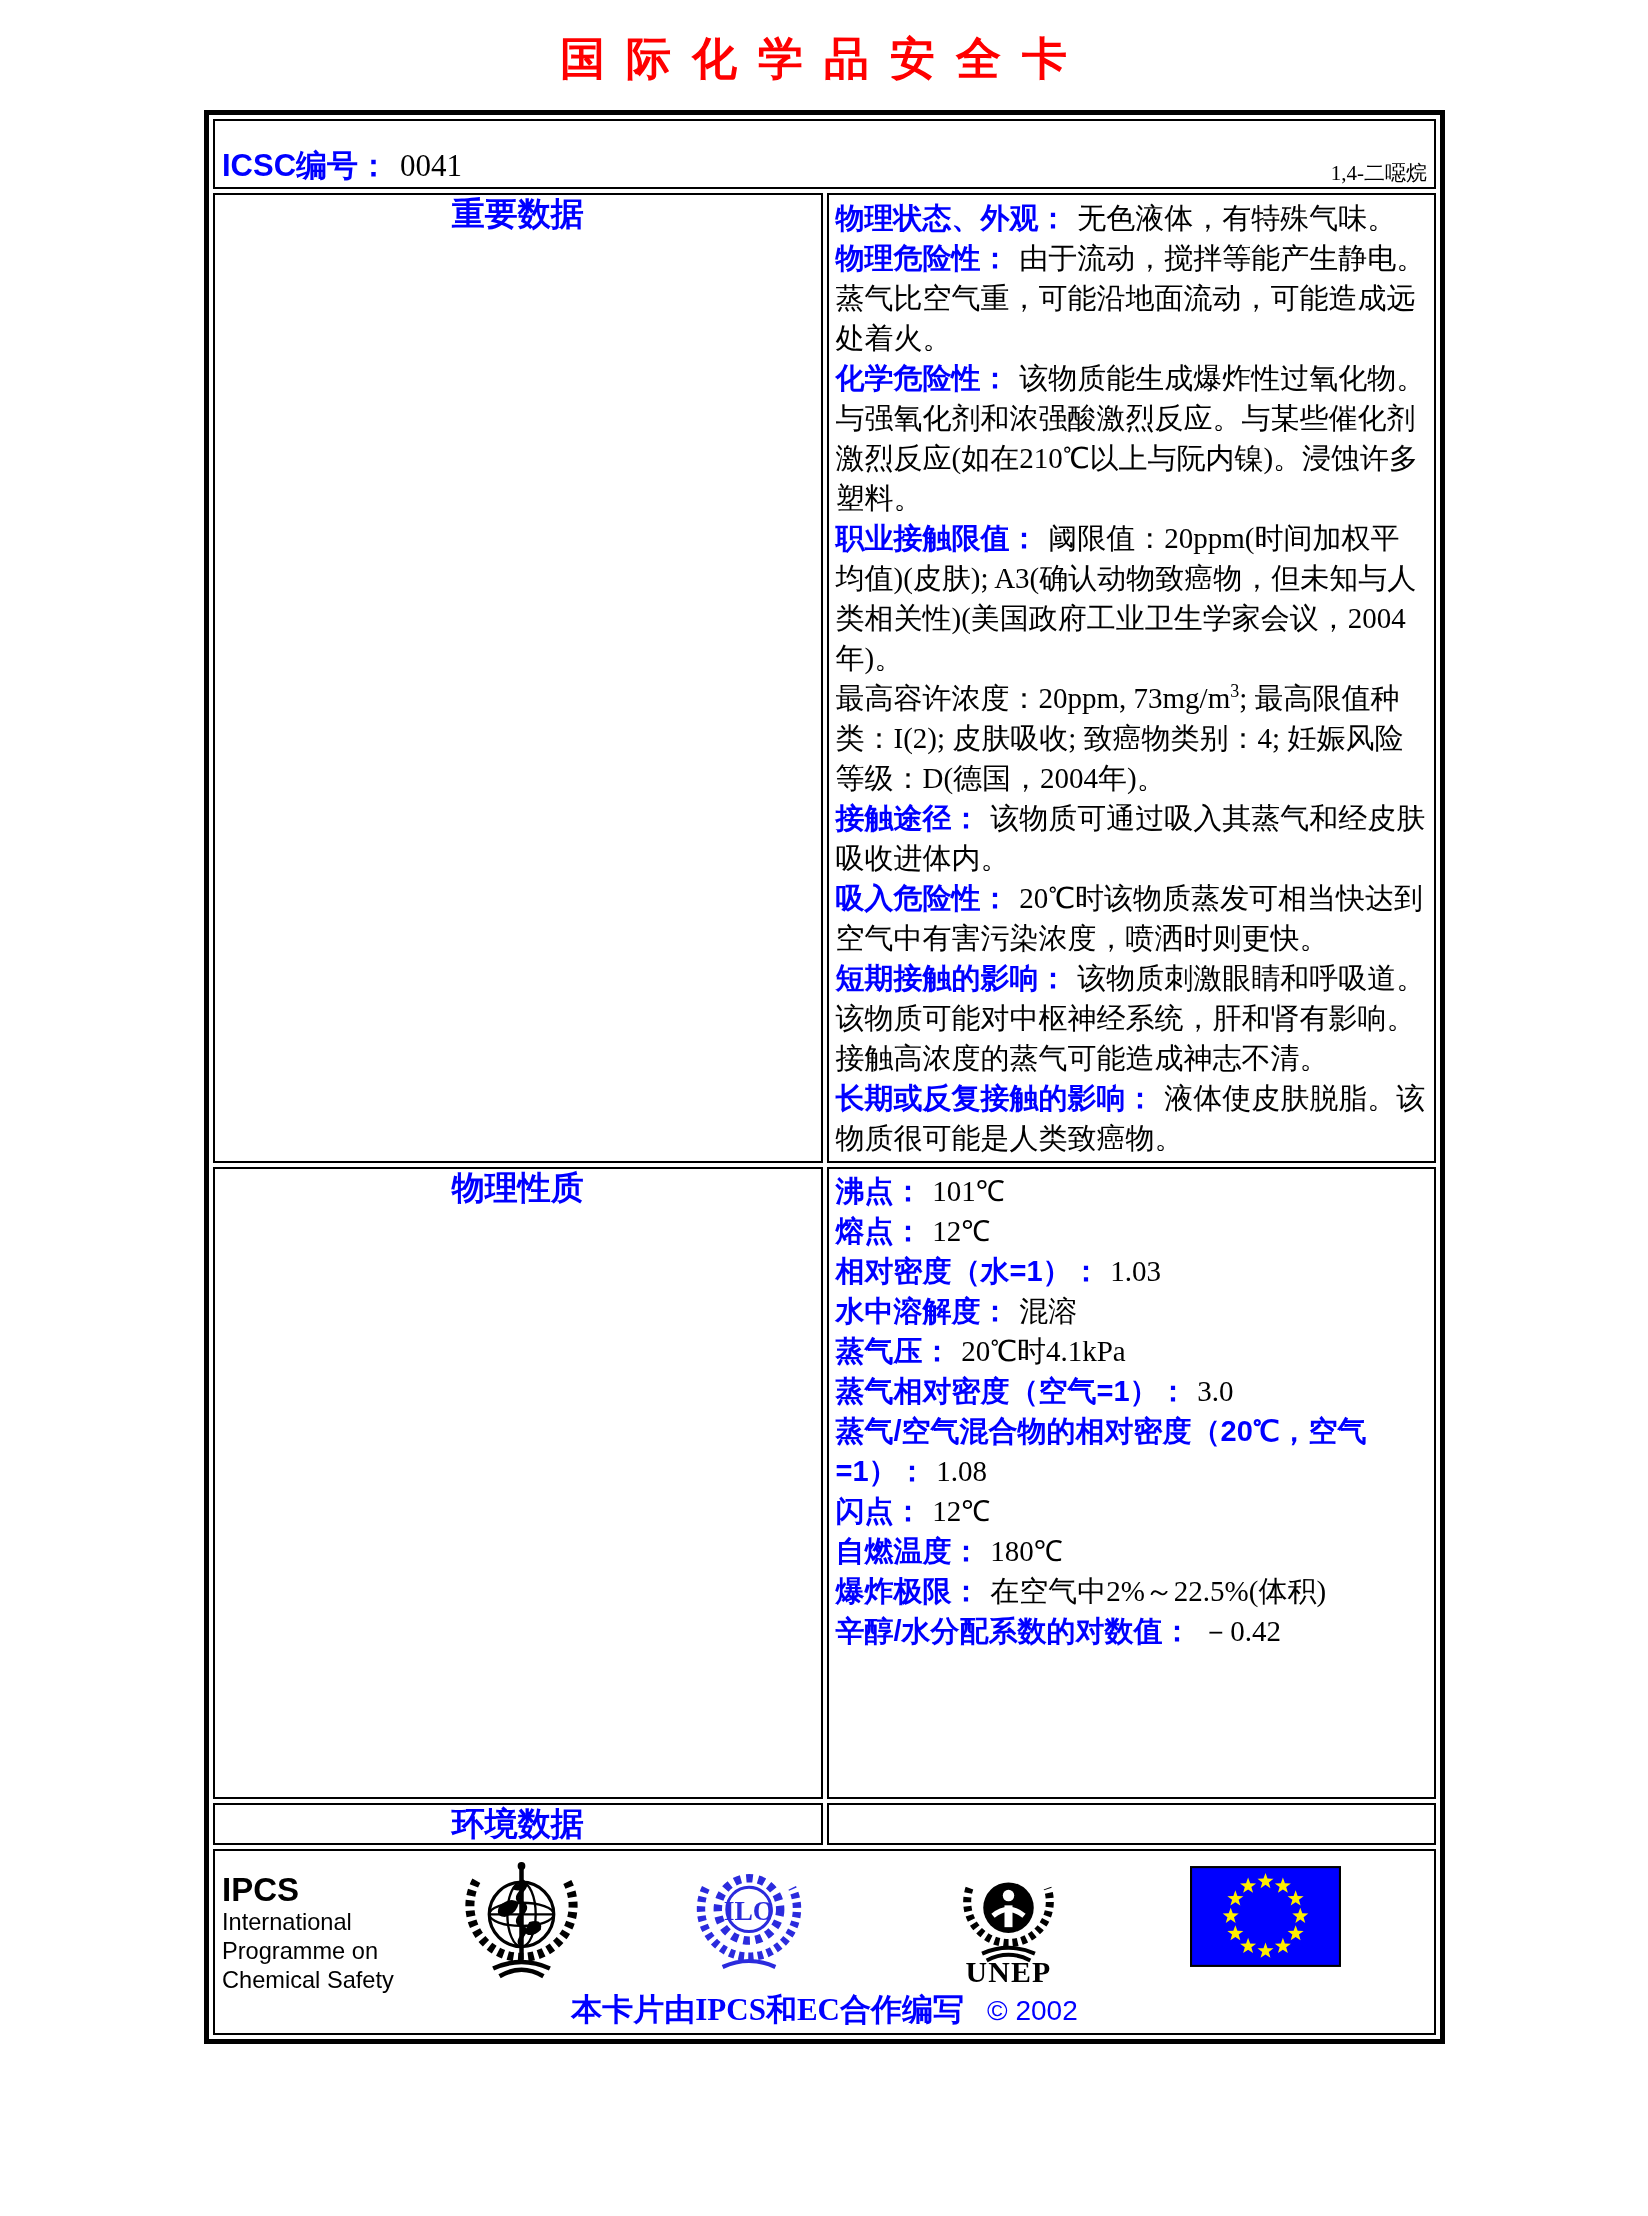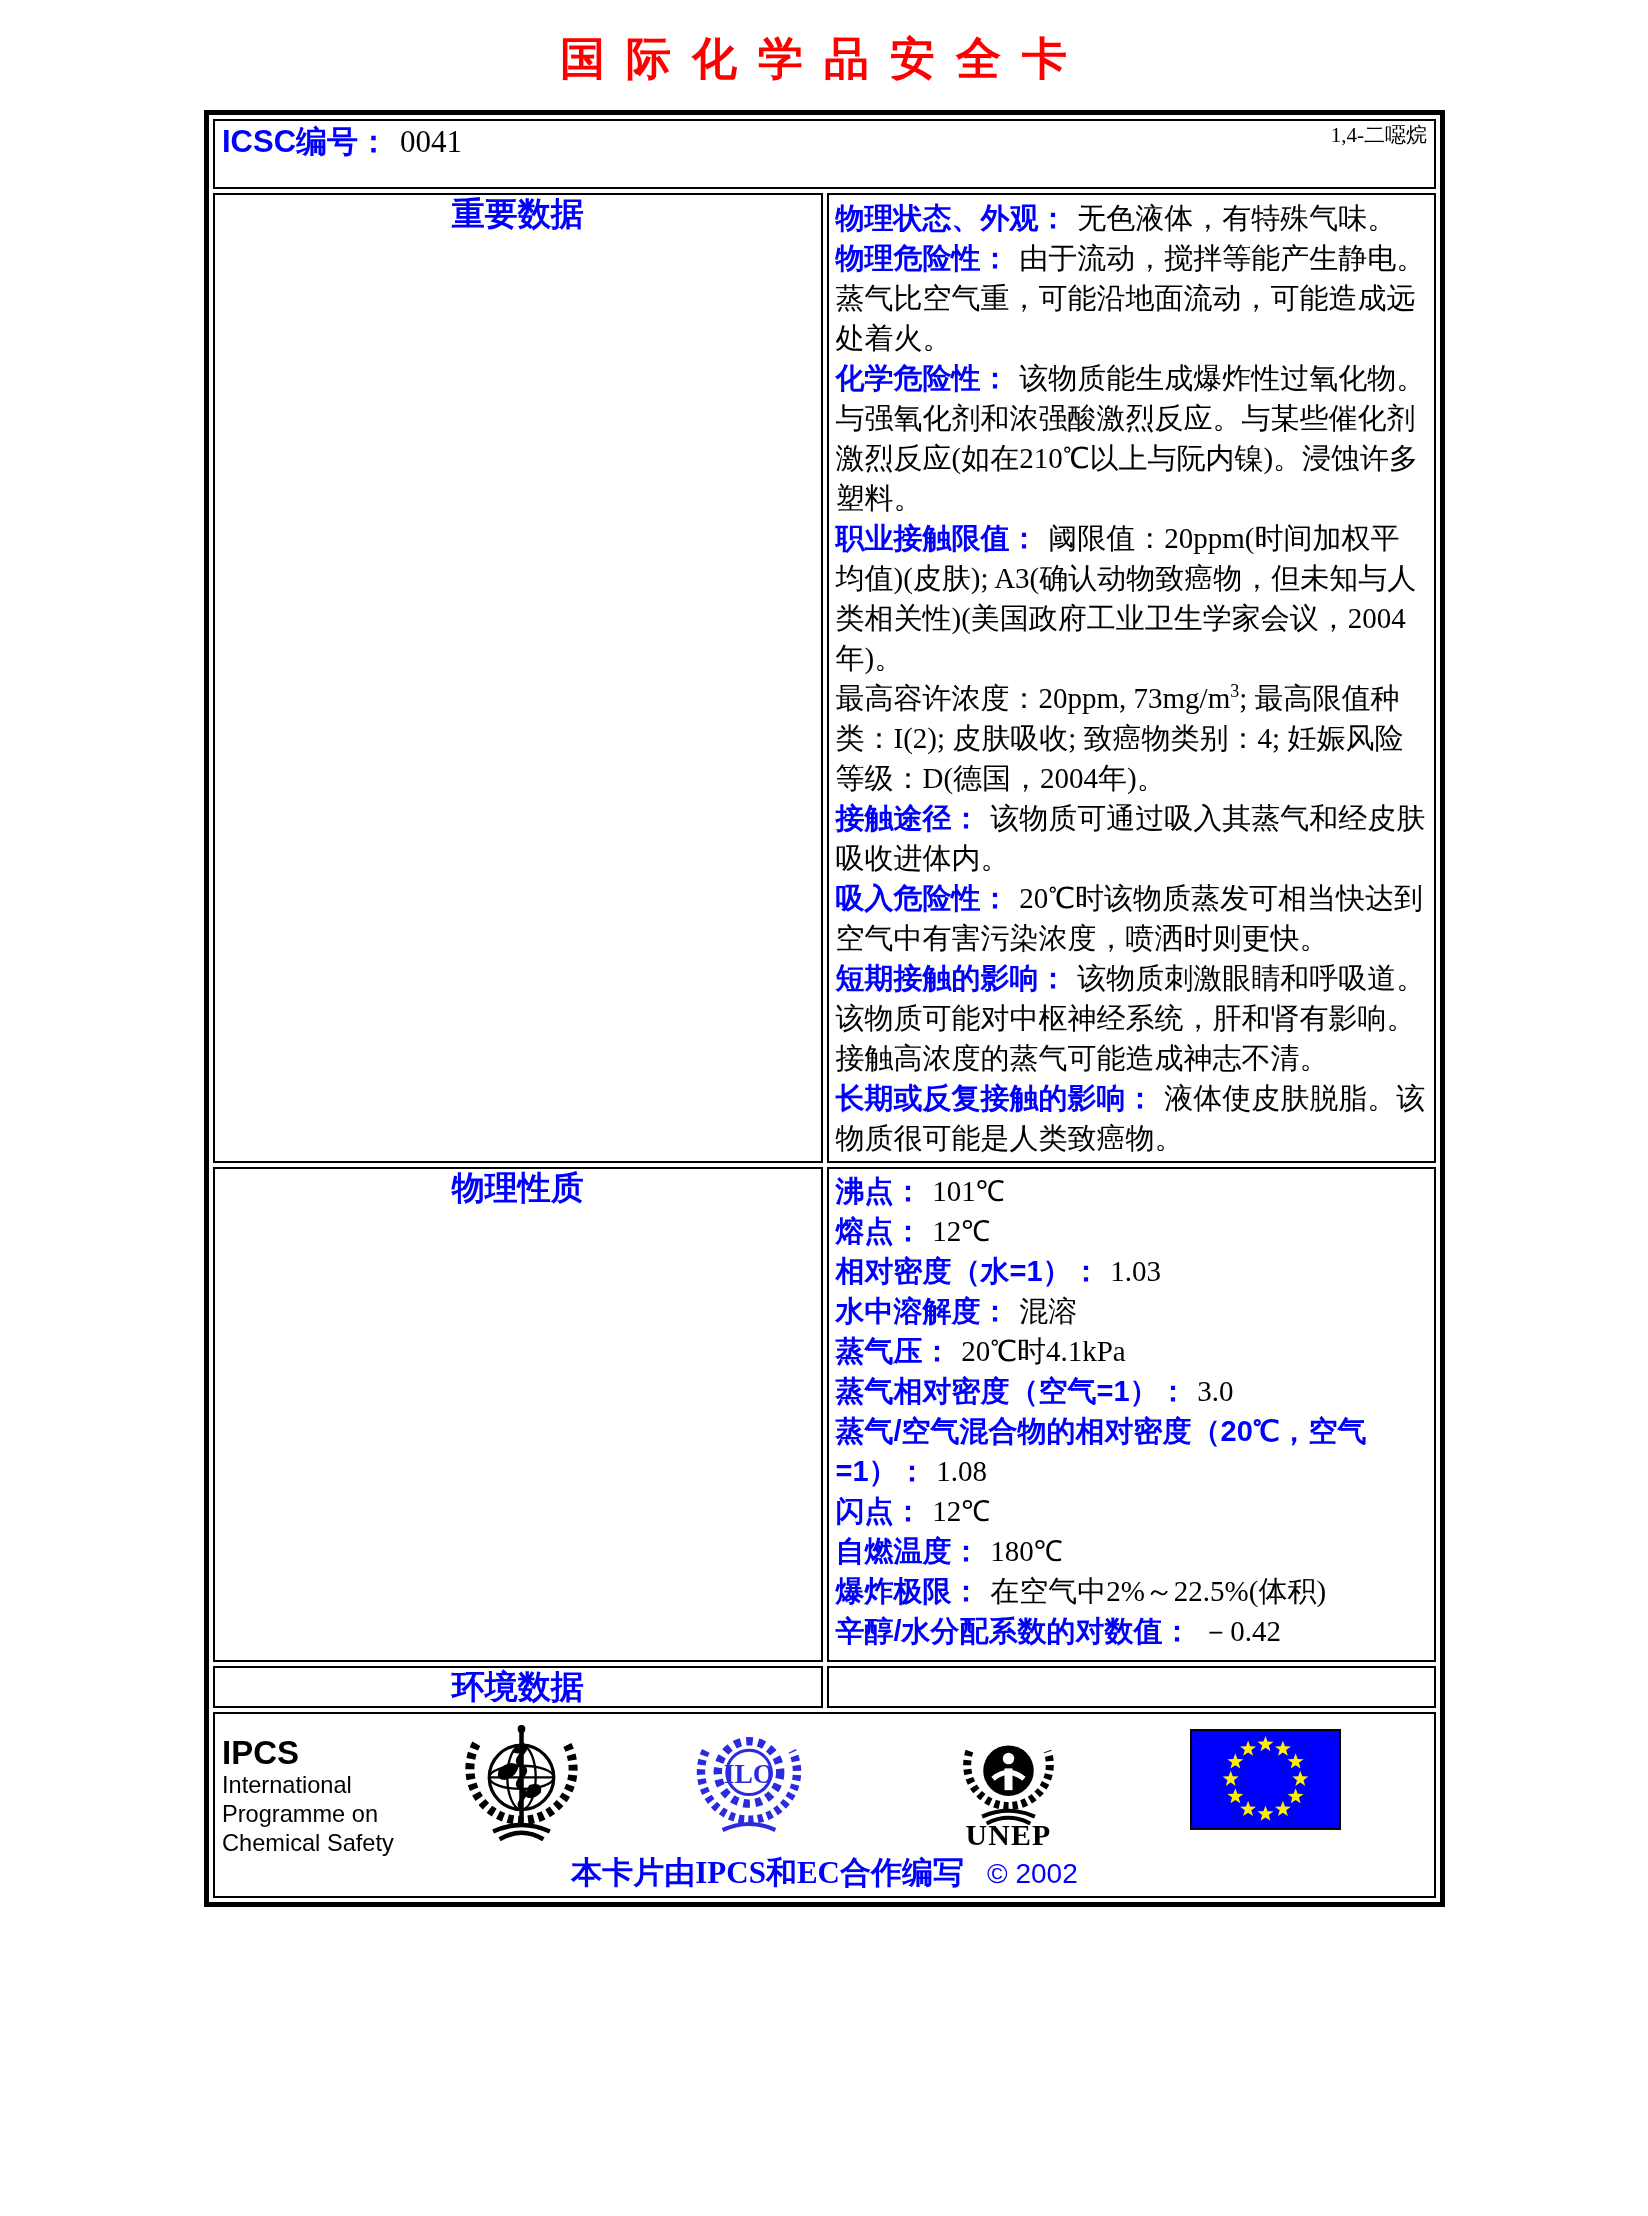--- a/index.html
+++ b/index.html
@@ -26,28 +26,28 @@
     border:5.6px solid #000;border-spacing:4.2px;border-collapse:separate;background:#fff;
     table-layout:fixed;
   }
   table.icsc td{border:2.1px solid #000;vertical-align:top;background:#fff;}
   td.label-cell{
     width:171px;text-align:center;vertical-align:middle;
     color:var(--accent_blue);font-weight:bold;font-size:33px;
     font-family:"Liberation Sans", sans-serif;line-height:1.15;
   }
   td.content-cell{padding:2.8px 7px;font-size:29px;line-height:40px;}
-  .hdr-flex{display:flex;justify-content:space-between;align-items:flex-start;height:100%;padding:0 7px;}
+  .hdr-flex{display:flex;justify-content:space-between;align-items:flex-end;height:100%;padding:0 7px;}
   .hdr-left{display:flex;align-items:center;}
   .hdr-label{color:var(--accent_blue);font-weight:bold;font-size:31px;font-family:"Liberation Sans", sans-serif;margin-right:11px;}
   .hdr-number{font-size:31px;}
   .hdr-chem{font-size:21px;}
   tr.r-hdr td{height:70px;vertical-align:middle;}
   tr.r-imp td{height:727px;}
-  tr.r-phys td{height:495px;}
+  tr.r-phys td{height:632px;}
   tr.r-env td{height:33px;}
   tr.r-notes td{height:124px;}
   tr.r-addl td{height:45px;}
   tr.r-logos td{height:186px;}
   tr.r-legal td{height:82px;}
   .para{margin:0;}
   .inline-label{
     color:var(--accent_blue);font-weight:bold;
     font-family:"Liberation Sans", sans-serif;margin-right:9.7px;
   }

